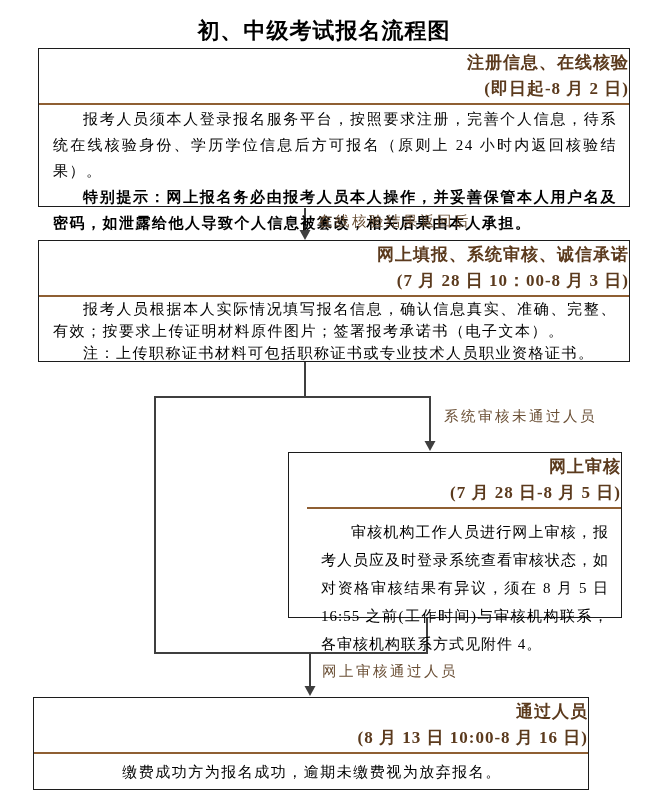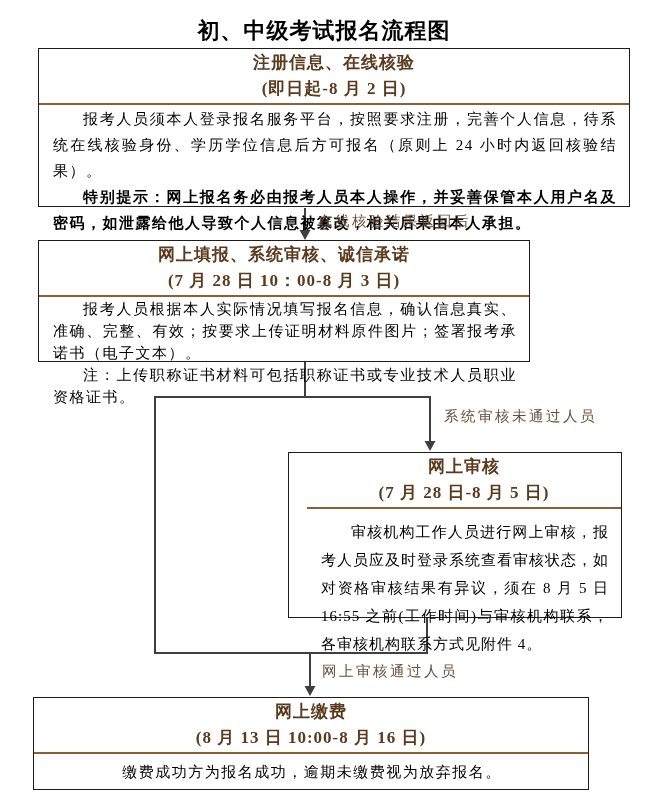--- a/index.html
+++ b/index.html
@@ -17,37 +17,37 @@
     letter-spacing:1px;
   }
   .flow-svg{position:absolute;left:0;top:0;z-index:1;}
   .box{
     position:absolute;z-index:2;
     background:#ffffff;
     border:1px solid #1c1c1c;
     box-sizing:border-box;
   }
   .box-header{
-    text-align:center;font-weight:bold;
+    text-align:right;font-weight:bold;
     color:#5b3a1d;
     border-bottom:2px solid #8f5f33;
     font-size:17px;line-height:26px;
     padding:1px 0 1px 0;
     letter-spacing:1px;
   }
   .box-body{
     color:#000000;font-size:15px;
     text-align:justify;
     padding:1px 12px 3px 14px;
   }
   .box-body p{margin:0;text-indent:2em;line-height:26px;letter-spacing:1.5px;}
   .bold-note{font-weight:bold;}
   
   .b1{left:38px;top:48px;width:592px;height:159px;}
-  .b2{left:38px;top:240px;width:492px;height:122px;}
+  .b2{left:38px;top:240px;width:592px;height:122px;}
   .b2 .box-body p{line-height:22px;}
   .b2 .box-header{line-height:26px;}
   .b3{left:288px;top:452px;width:334px;height:166px;padding-left:18px;}
   .b3 .box-header{line-height:26px;}
   .b3 .box-body{padding-top:9px;}
   .b3 .box-body p{line-height:28px;letter-spacing:1px;}
   .b4{left:33px;top:697px;width:556px;height:93px;}
   .b4 .box-body{text-align:center;padding-top:0;}
   .b4 .box-body p{text-indent:0;line-height:37px;}
   
@@ -120,21 +120,21 @@
     </div>
     <div class="box-body">
       <p>审核机构工作人员进行网上审核，报考人员应及时登录系统查看审核状态，如对资格审核结果有异议，须在 8 月 5 日 16:55 之前(工作时间)与审核机构联系，各审核机构联系方式见附件 4。</p>
     </div>
   </div>
 
   <div class="conn-label lbl-review-pass">网上审核通过人员</div>
 
   <div class="box b4">
     <div class="box-header">
-      <div>网上缴费</div>
+      <div>通过人员</div>
       <div>(8 月 13 日 10:00-8 月 16 日)</div>
     </div>
     <div class="box-body">
       <p>缴费成功方为报名成功，逾期未缴费视为放弃报名。</p>
     </div>
   </div>
 
 </div>
 
 </body></html>

